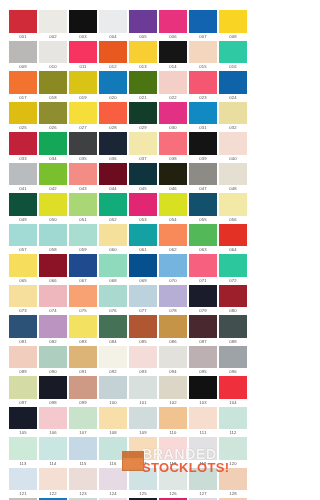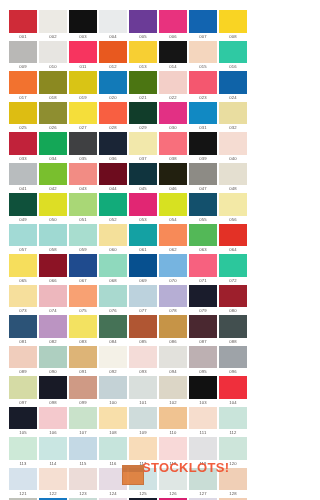--- a/index.html
+++ b/index.html
@@ -629,15 +629,16 @@
       <div class="cell">
         <div class="chip" style="background: rgb(221, 217, 230);"></div>
       </div>
       <div class="cell">
         <div class="chip" style="background: rgb(242, 205, 179);"></div>
       </div>
     </div>
 
   <div id="watermark">
     <div class="wm-box"></div>
+    <div class="wm-line1">BRANDED</div>
     <div class="wm-line2">STOCKLOTS!</div>
   </div>
 </div>
 
 </body></html>

